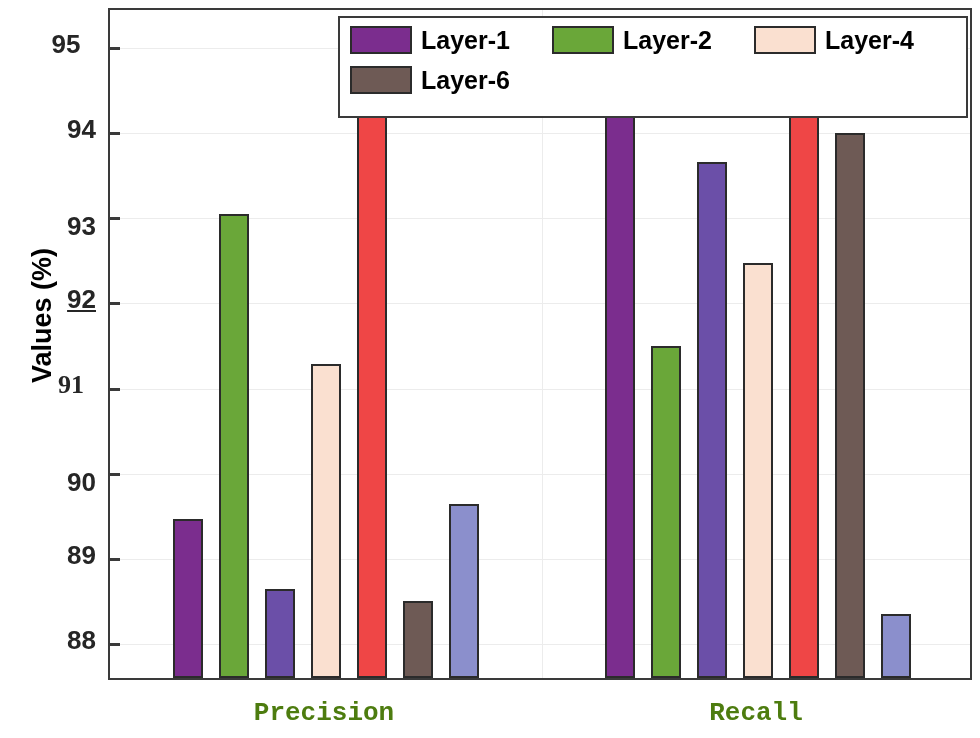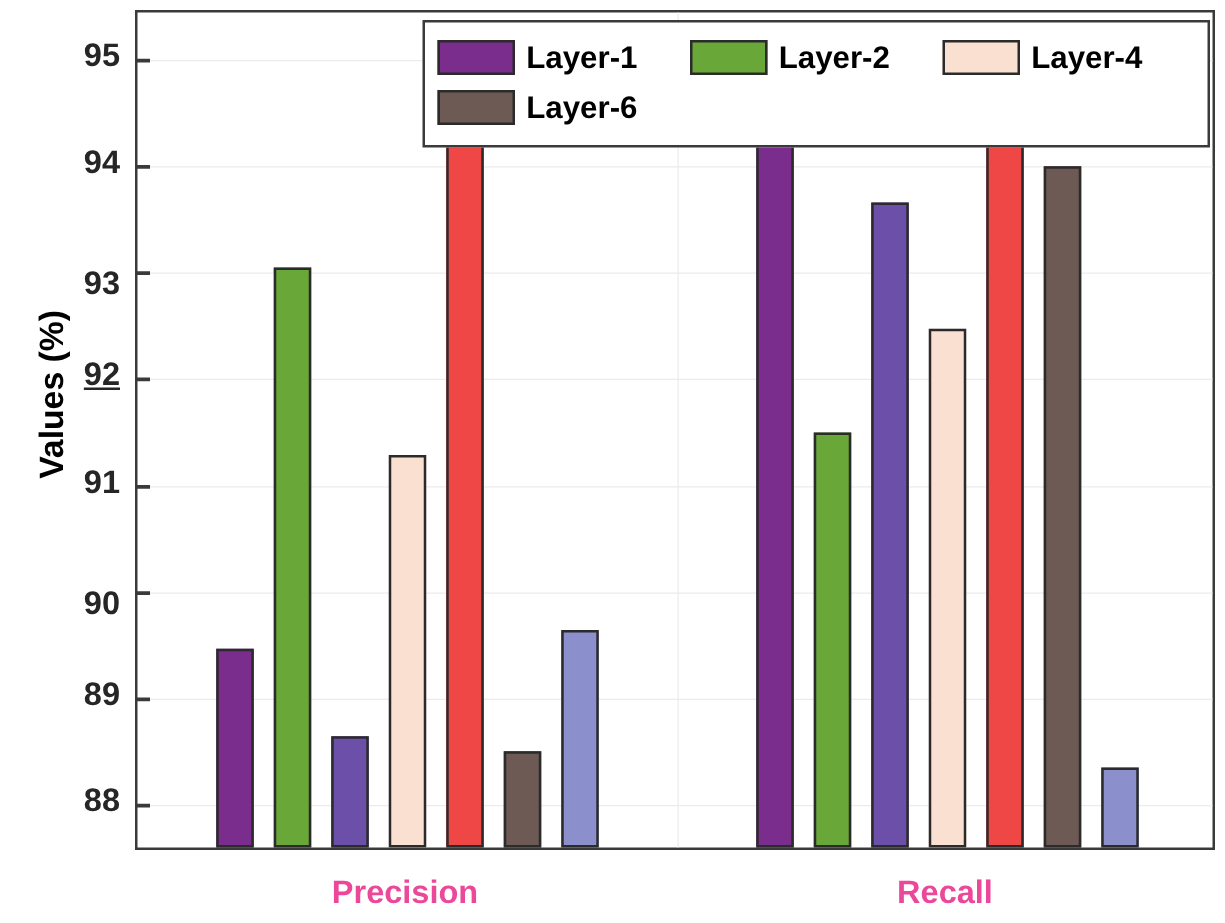--- a/index.html
+++ b/index.html
@@ -56,38 +56,39 @@
     position:absolute;
     border:2.5px solid #2b2b2b;
     box-sizing:border-box;
     bottom:0;
   }
 
   
   .catlabel{
     position:absolute;
     text-align:center;
-    font-size:26px;font-weight:bold;color:#ec4899;
+    font-size:26px;font-weight:bold;color:#4d7c0f;
     white-space:nowrap;
+    font-family:Liberation Mono, monospace;
   }
 
   
   .legend{
     position:absolute;
     left:338px; top:16px;
     width:630px;
     border:2.5px solid #3a3a3a;
     background:#ffffff;
     padding:8px 10px 10px 10px;
     box-sizing:border-box;
     display:flex;flex-wrap:wrap;
     align-content:flex-start;
   }
   .legend-item{
-    display:flex;align-items:center;
+    display:flex;
     width:33.333%;
     height:40px;
     box-sizing:border-box;
   }
   .swatch{
     width:62px;height:28px;
     border:2.5px solid #2b2b2b;
     box-sizing:border-box;
     flex:0 0 auto;
   }
@@ -101,25 +102,25 @@
 <body>
 
 <div id="chart-root">
 
   <div class="ylabel">Values (%)</div>
 
   <div id="ytick-layer">
       <div class="ytick-text" style="left: 36px; top: 624.722px;">88</div>
       <div class="ytick-text" style="left: 36px; top: 539.658px;">89</div>
       <div class="ytick-text" style="left: 36px; top: 454.595px; margin-top: 12px;">90</div>
-      <div class="ytick-text" style="left: 36px; top: 369.532px;">91</div>
+      <div class="ytick-text" style="left: 24px; top: 369.532px; font-family: Liberation Serif, serif;">91</div>
       <div class="ytick-text" style="left: 36px; top: 284.468px; text-decoration: underline;">92</div>
       <div class="ytick-text" style="left: 36px; top: 211px;">93</div>
       <div class="ytick-text" style="left: 36px; top: 114.342px;">94</div>
-      <div class="ytick-text" style="left: 36px; top: 29.2785px;">95</div>
+      <div class="ytick-text" style="left: 36px; top: 29.2785px; text-align: center;">95</div>
     </div>
 
   <div class="plot">
     <div class="gridlayer" id="gridlayer">
         <div class="gridline" style="top: 633.722px;"></div>
         <div class="tick" style="top: 632.722px;"></div>
         <div class="gridline" style="top: 548.658px;"></div>
         <div class="tick" style="top: 547.658px;"></div>
         <div class="gridline" style="top: 463.595px;"></div>
         <div class="tick" style="top: 462.595px;"></div>

